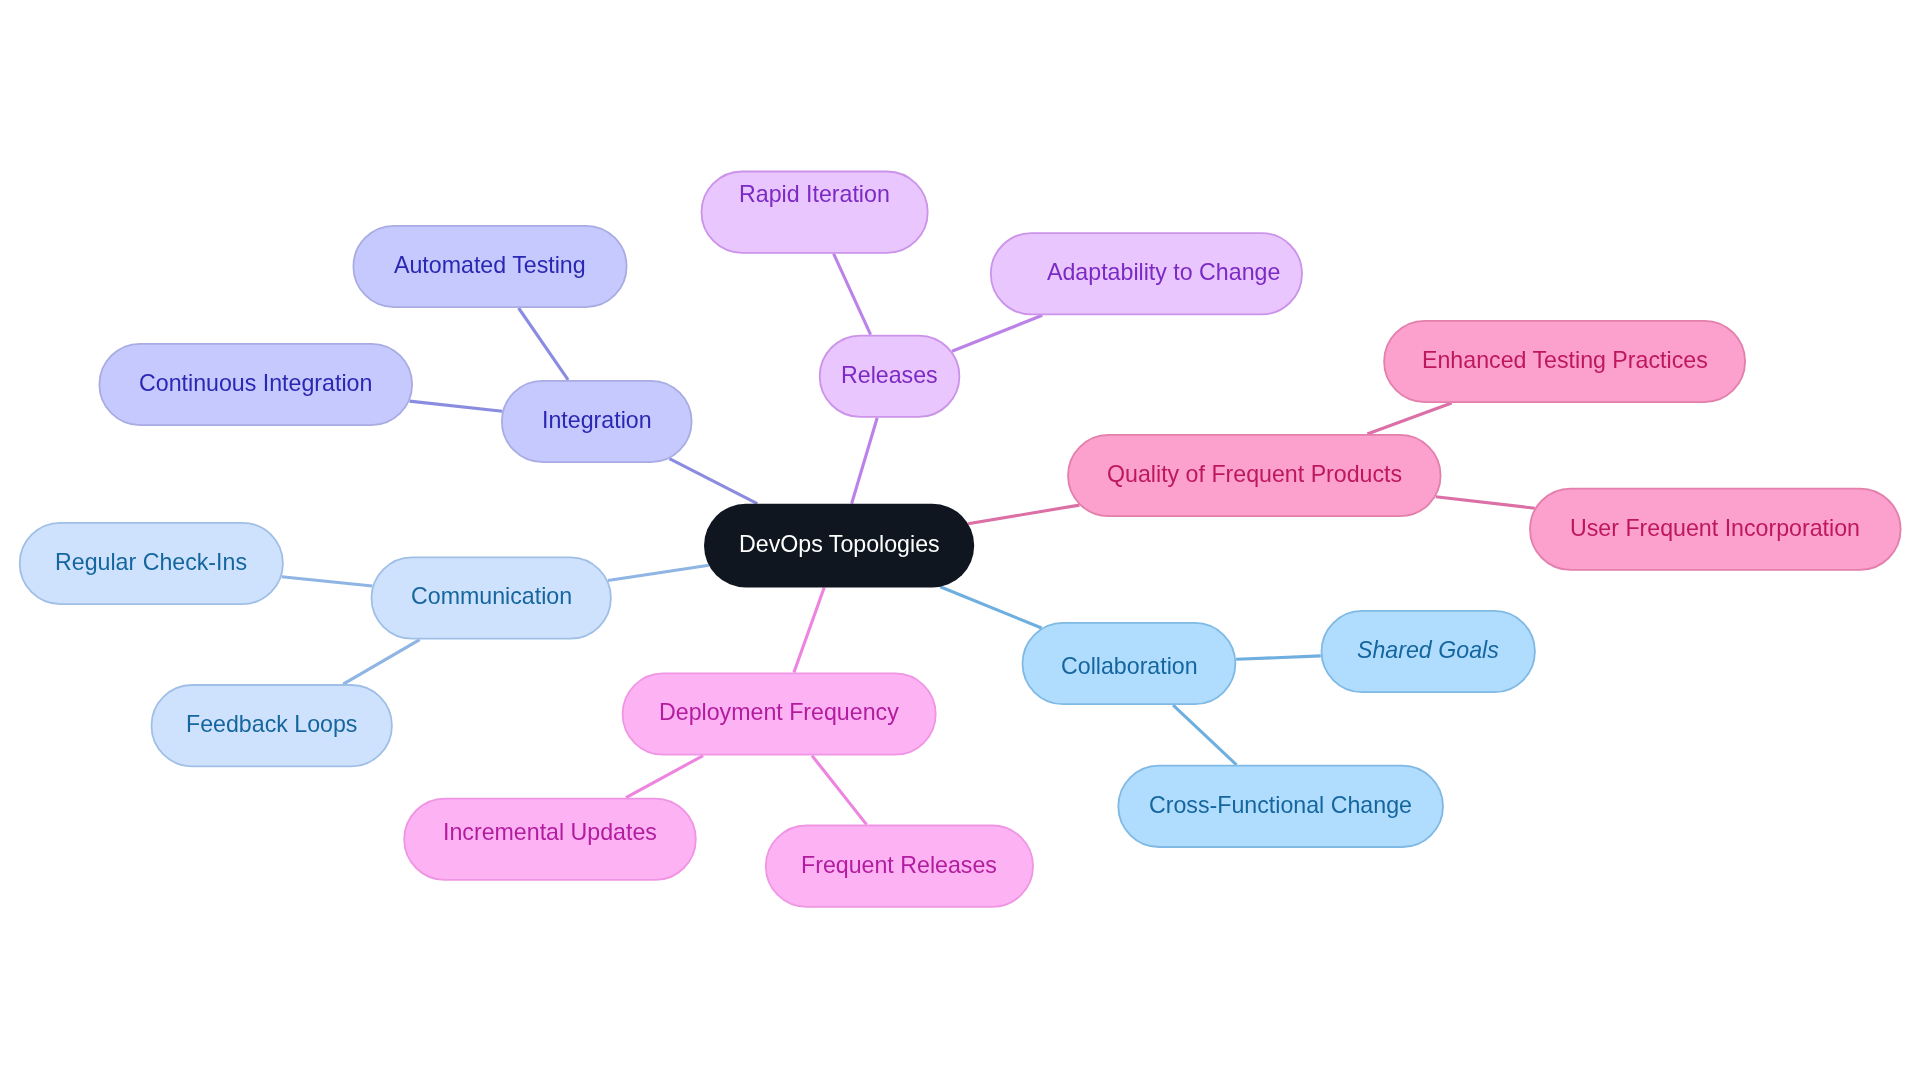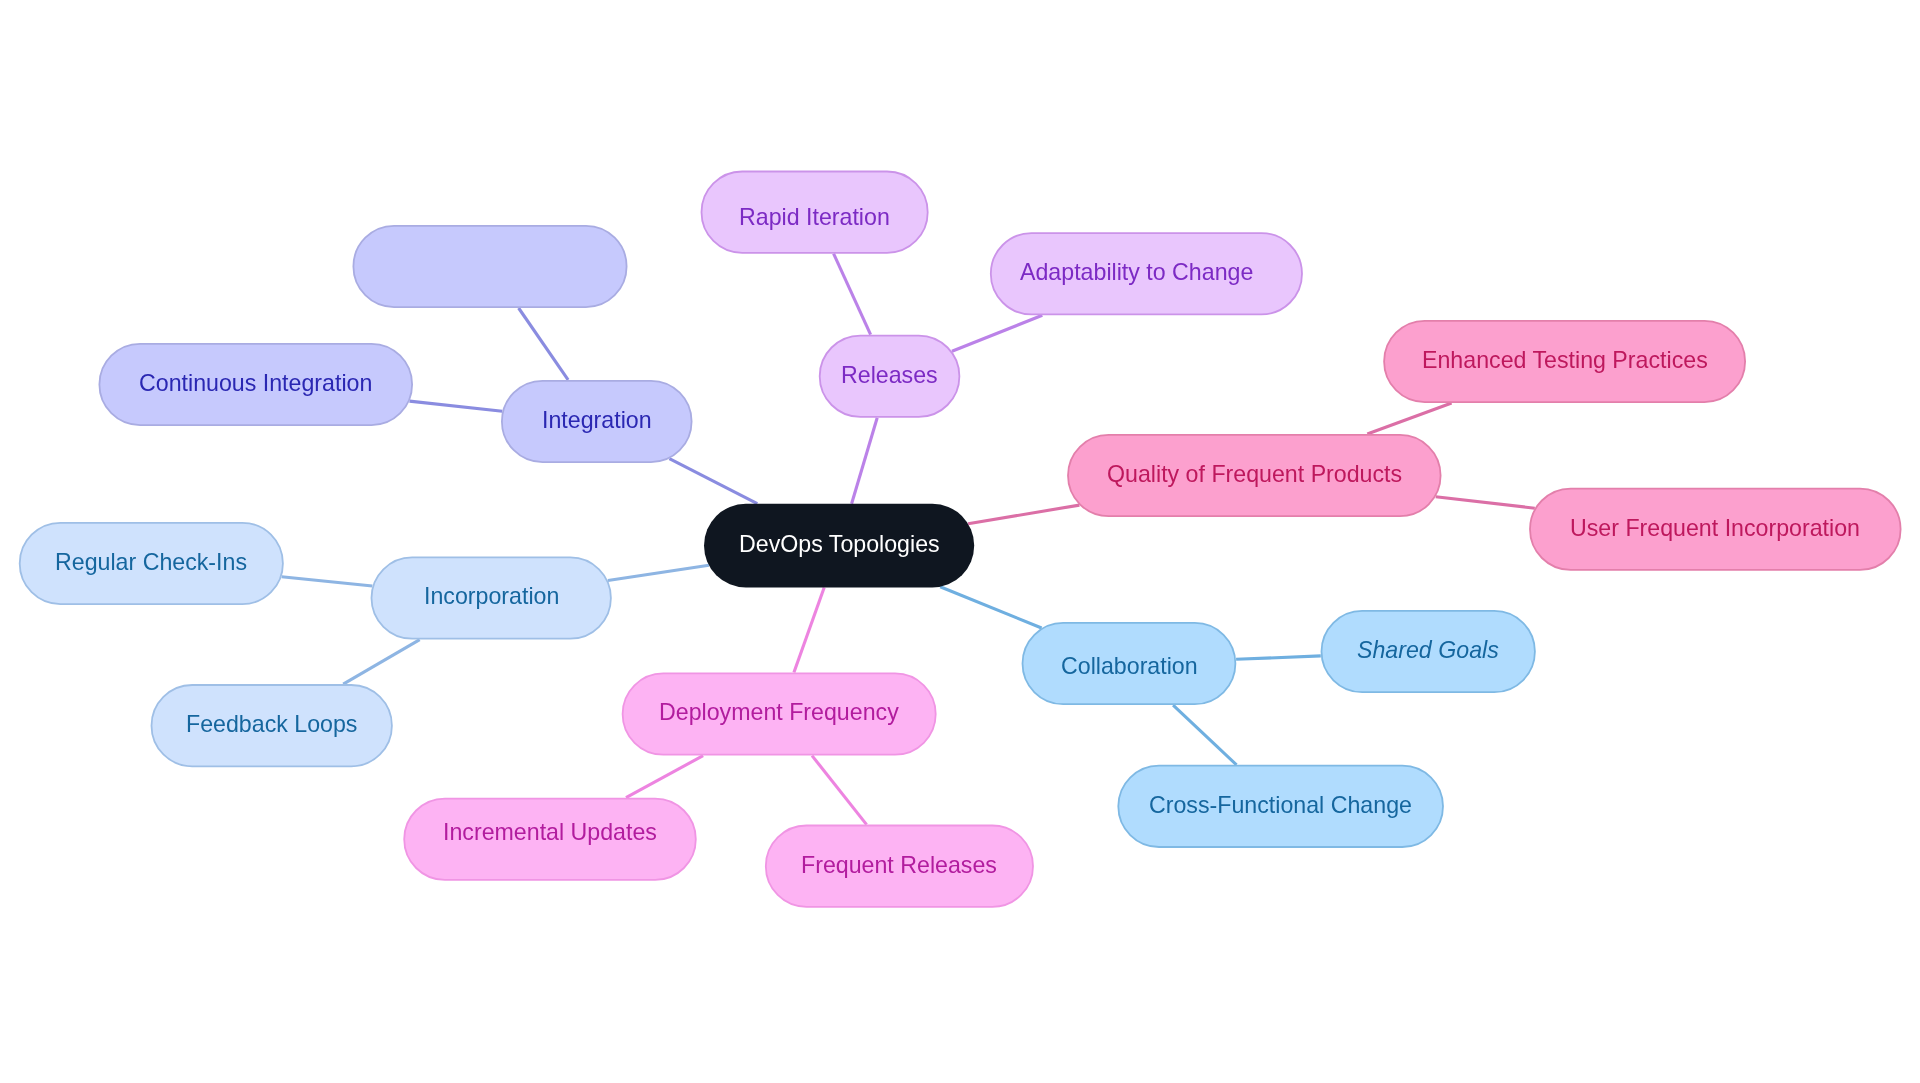--- a/index.html
+++ b/index.html
@@ -97,43 +97,46 @@
       <rect class="mm-shape" x="1118.3000000000002" y="765.6999999999999" width="324.7" height="81.3" rx="40.65" fill="#B0DCFE" stroke="#7FB9E4" stroke-width="1.8"></rect>    
       </g>
   </svg>
 
     <div class="mm-node" style="left: 704px; top: 503.7px; width: 270.2px; height: 83.8px; color: rgb(255, 255, 255);">
       <span class="mm-label">DevOps Topologies</span>
     </div>
     <div class="mm-node" style="left: 501px; top: 379.9px; width: 191.5px; height: 83.1px; color: rgb(42, 39, 178);">
       <span class="mm-label">Integration</span>
     </div>
+    <div class="mm-node" style="left: 352.5px; top: 224.9px; width: 275px; height: 83.1px; color: rgb(42, 39, 178);">
+      <span class="mm-label">Automated Testing</span>
+    </div>
     <div class="mm-node" style="left: 98.5px; top: 342.9px; width: 314.5px; height: 83.1px; color: rgb(42, 39, 178);">
       <span class="mm-label">Continuous Integration</span>
     </div>
     <div class="mm-node" style="left: 818.8px; top: 334.7px; width: 141.5px; height: 83.1px; color: rgb(124, 42, 196);">
       <span class="mm-label">Releases</span>
     </div>
-    <div class="mm-node" style="left: 700.6px; top: 177px; width: 228px; height: 83.1px; color: rgb(124, 42, 196);">
+    <div class="mm-node" style="left: 700.6px; top: 154px; width: 228px; height: 83.1px; color: rgb(124, 42, 196);">
       <span class="mm-label">Rapid Iteration</span>
     </div>
-    <div class="mm-node" style="left: 980px; top: 232.2px; width: 313px; height: 83.1px; color: rgb(124, 42, 196);">
+    <div class="mm-node" style="left: 1007px; top: 232.2px; width: 313px; height: 83.1px; color: rgb(124, 42, 196);">
       <span class="mm-label">Adaptability to Change</span>
     </div>
     <div class="mm-node" style="left: 1067.1px; top: 434px; width: 374.4px; height: 83.1px; color: rgb(190, 24, 93);">
       <span class="mm-label">Quality of Frequent Products</span>
     </div>
     <div class="mm-node" style="left: 1383.2px; top: 319.9px; width: 362.8px; height: 83.1px; color: rgb(190, 24, 93);">
       <span class="mm-label">Enhanced Testing Practices</span>
     </div>
     <div class="mm-node" style="left: 1529.1px; top: 487.7px; width: 372.4px; height: 83.1px; color: rgb(190, 24, 93);">
       <span class="mm-label">User Frequent Incorporation</span>
     </div>
     <div class="mm-node" style="left: 370.6px; top: 556.5px; width: 241.2px; height: 83.1px; color: rgb(21, 102, 158);">
-      <span class="mm-label">Incorporation</span>
+      <span class="mm-label">Communication</span>
     </div>
     <div class="mm-node" style="left: 18.8px; top: 521.9px; width: 265px; height: 83.1px; color: rgb(21, 102, 158);">
       <span class="mm-label">Regular Check-Ins</span>
     </div>
     <div class="mm-node" style="left: 150.6px; top: 684.1px; width: 242.2px; height: 83.1px; color: rgb(21, 102, 158);">
       <span class="mm-label">Feedback Loops</span>
     </div>
     <div class="mm-node" style="left: 621.7px; top: 672.5px; width: 314.9px; height: 83.1px; color: rgb(178, 28, 158);">
       <span class="mm-label">Deployment Frequency</span>
     </div>

